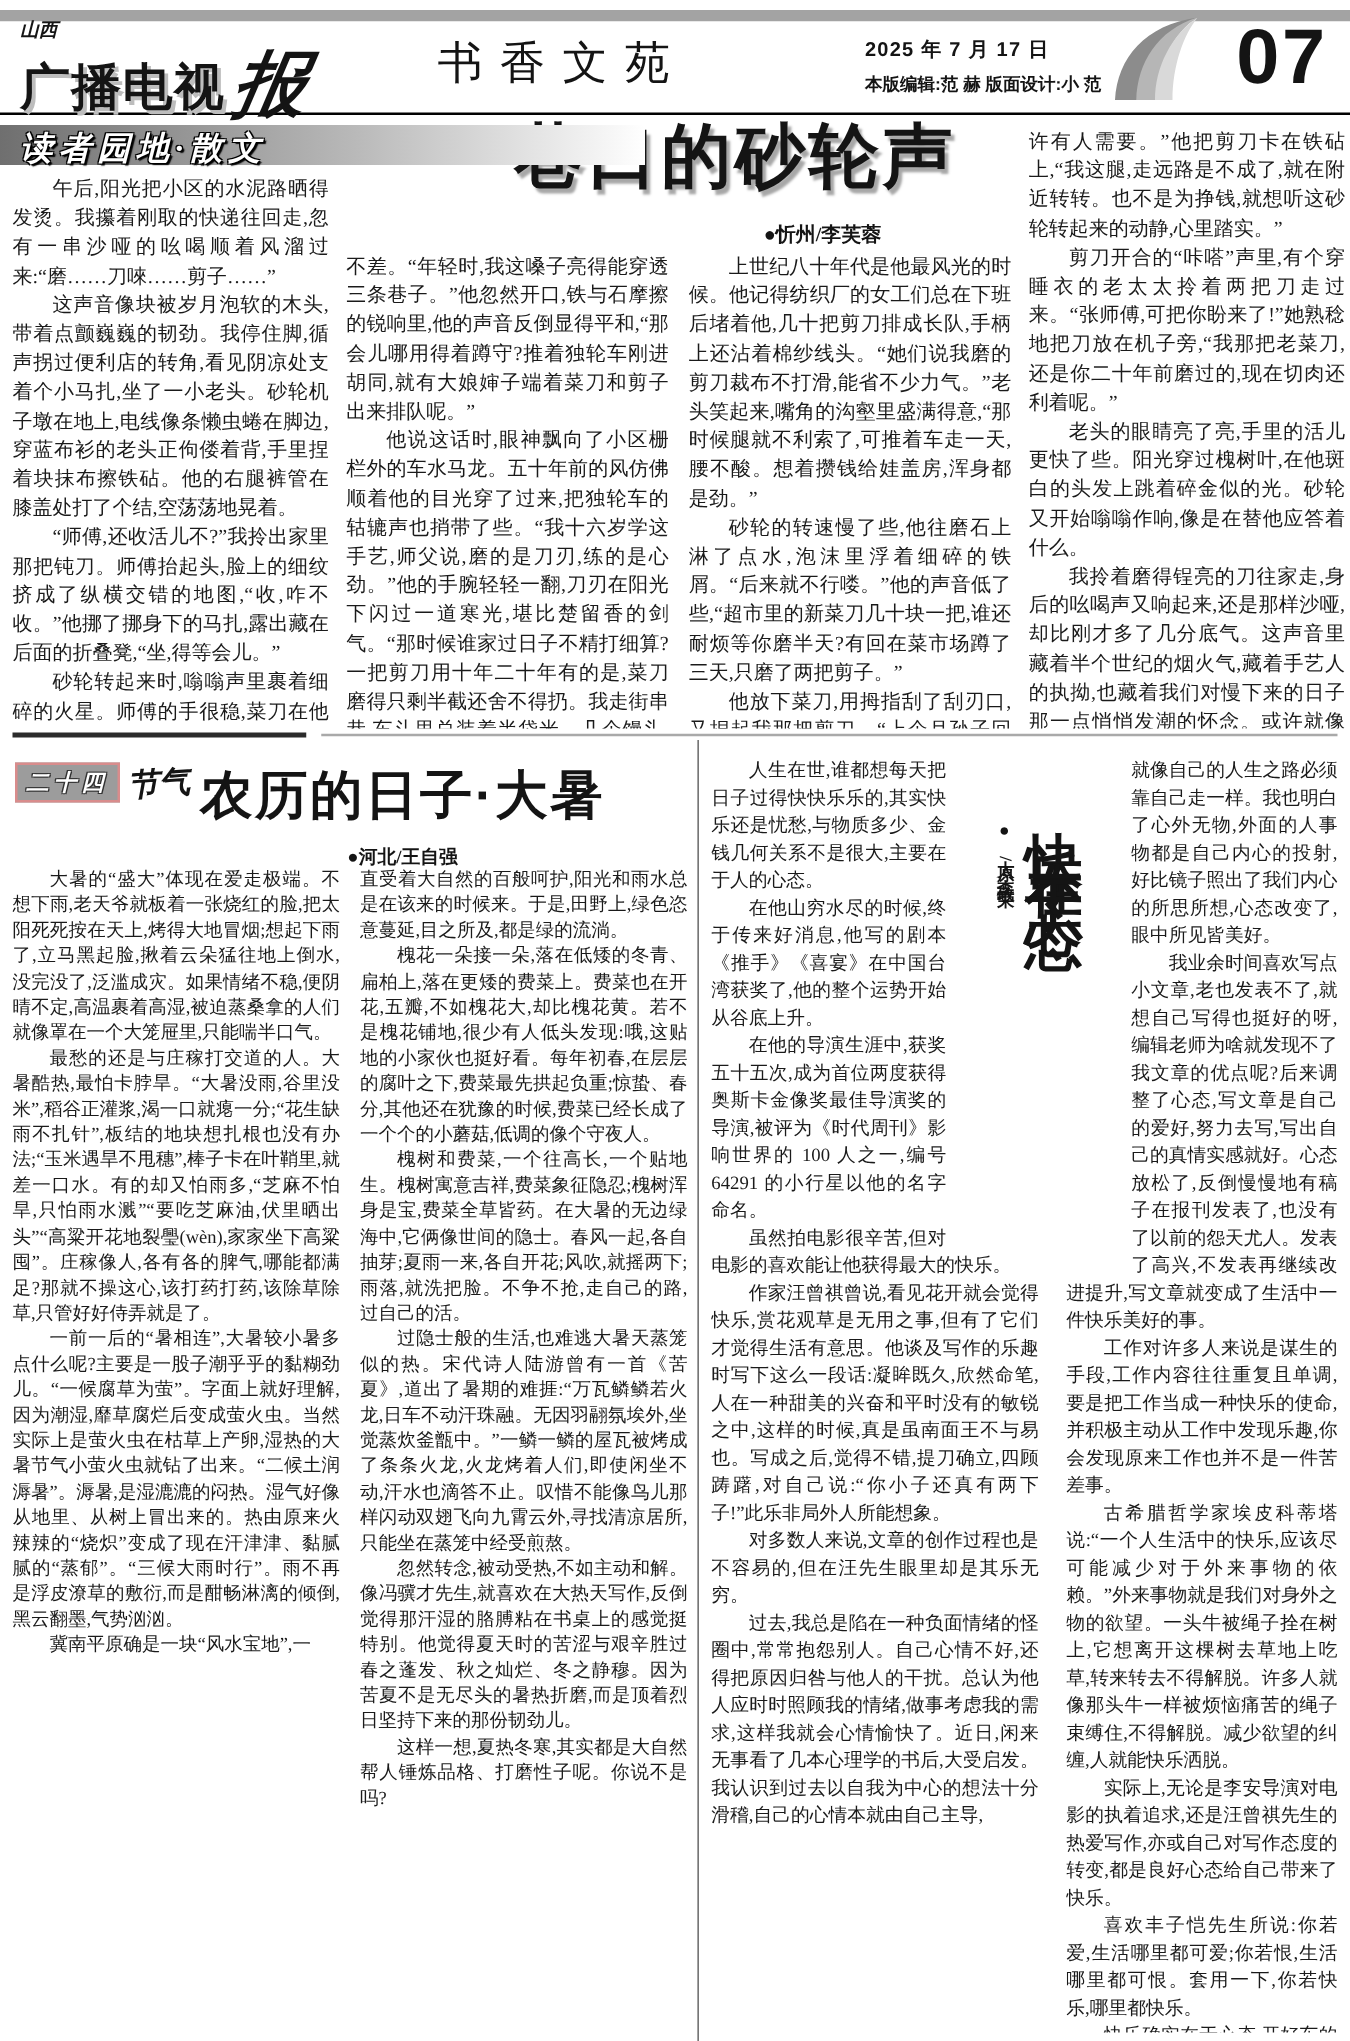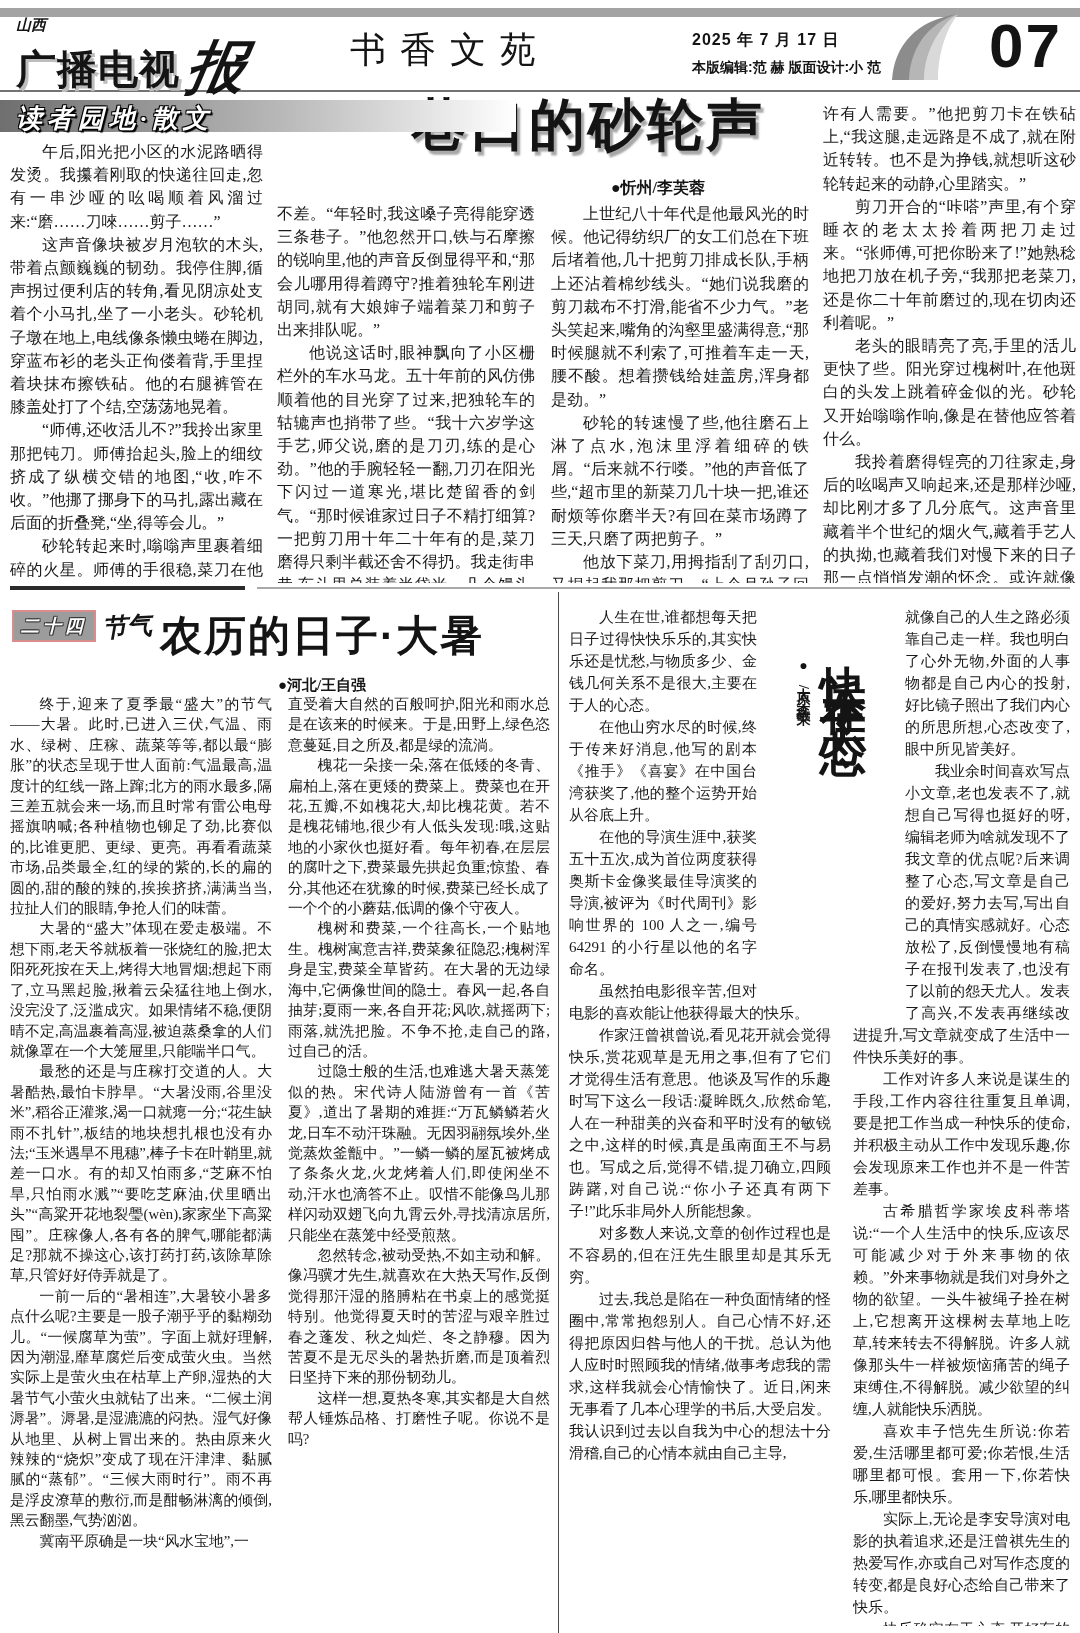--- a/index.html
+++ b/index.html
@@ -1,20 +1,20 @@
 <!DOCTYPE html>
 <html><head>
 <meta charset="utf-8">
 <style>
   * { margin:0; padding:0; box-sizing:border-box; }
   body { background:#e8e8e8; font-family:"Liberation Serif","DejaVu Serif",serif; }
   .page { position:relative; width:1080px; height:1633px; margin:0 auto; background:#fff; color:#141414; overflow:hidden; }
 
   
-  .masthead { position:relative; height:92px; border-bottom:2px solid #737373; }
+  .masthead { position:relative; height:92px; border-bottom:2px solid #000000; }
   .topbar { position:absolute; top:8px; left:0; right:0; height:9px; background:#a3a3a3; }
   .logo { position:absolute; left:16px; top:18px; line-height:1; }
   .logo-region { font-size:15px; font-style:italic; font-weight:bold; display:block; margin-bottom:2px; }
   .logo-main { font-size:40px; font-weight:900; font-family:"Liberation Sans","DejaVu Sans",sans-serif; letter-spacing:1px; text-shadow:3px 3px 0 #bdbdbd; }
   .logo-script { font-size:58px; font-weight:bold; font-style:italic; display:inline-block; transform:skewX(-10deg) translateY(4px); margin-left:4px; }
   .mast-title { position:absolute; left:350px; top:26px; font-size:36px; letter-spacing:14px; font-weight:500; }
   .mast-meta { position:absolute; left:692px; top:30px; font-family:"Liberation Sans","DejaVu Sans",sans-serif; }
   .mast-date { font-size:16px; font-weight:bold; letter-spacing:1px; }
   .mast-editors { font-size:14px; font-weight:bold; margin-top:8px; }
   .swoosh { position:absolute; right:120px; top:14px; }
@@ -147,21 +147,20 @@
       <div class="a2head">
         <div class="badge2">
           <span class="badge2-box">二十四</span>
           <span class="badge2-script">节气</span>
         </div>
         <div class="a2title">农历的日子·大暑</div>
         <div class="a2author">●河北/王自强</div>
       </div>
       <div class="a2cols">
         <div class="col">
-          <p class="para">终于,迎来了夏季最“盛大”的节气——大暑。此时,已进入三伏,气温、雨水、绿树、庄稼、蔬菜等等,都以最“膨胀”的状态呈现于世人面前:气温最高,温度计的红线一路上蹿;北方的雨水最多,隔三差五就会来一场,而且时常有雷公电母摇旗呐喊;各种植物也铆足了劲,比赛似的,比谁更肥、更绿、更亮。再看看蔬菜市场,品类最全,红的绿的紫的,长的扁的圆的,甜的酸的辣的,挨挨挤挤,满满当当,拉扯人们的眼睛,争抢人们的味蕾。</p>
           <p class="para">大暑的“盛大”体现在爱走极端。不想下雨,老天爷就板着一张烧红的脸,把太阳死死按在天上,烤得大地冒烟;想起下雨了,立马黑起脸,揪着云朵猛往地上倒水,没完没了,泛滥成灾。如果情绪不稳,便阴晴不定,高温裹着高湿,被迫蒸桑拿的人们就像罩在一个大笼屉里,只能喘半口气。</p>
           <p class="para">最愁的还是与庄稼打交道的人。大暑酷热,最怕卡脖旱。“大暑没雨,谷里没米”,稻谷正灌浆,渴一口就瘪一分;“花生缺雨不扎针”,板结的地块想扎根也没有办法;“玉米遇旱不甩穗”,棒子卡在叶鞘里,就差一口水。有的却又怕雨多,“芝麻不怕旱,只怕雨水溅”“要吃芝麻油,伏里晒出头”“高粱开花地裂璺(wèn),家家坐下高粱囤”。庄稼像人,各有各的脾气,哪能都满足?那就不操这心,该打药打药,该除草除草,只管好好侍弄就是了。</p>
           <p class="para">一前一后的“暑相连”,大暑较小暑多点什么呢?主要是一股子潮乎乎的黏糊劲儿。“一候腐草为萤”。字面上就好理解,因为潮湿,靡草腐烂后变成萤火虫。当然实际上是萤火虫在枯草上产卵,湿热的大暑节气小萤火虫就钻了出来。“二候土润溽暑”。溽暑,是湿漉漉的闷热。湿气好像从地里、从树上冒出来的。热由原来火辣辣的“烧炽”变成了现在汗津津、黏腻腻的“蒸郁”。“三候大雨时行”。雨不再是浮皮潦草的敷衍,而是酣畅淋漓的倾倒,黑云翻墨,气势汹汹。</p>
           <p class="para">冀南平原确是一块“风水宝地”,一</p>
         </div>
         <div class="col">
           <p class="para cont">直受着大自然的百般呵护,阳光和雨水总是在该来的时候来。于是,田野上,绿色恣意蔓延,目之所及,都是绿的流淌。</p>
           <p class="para">槐花一朵接一朵,落在低矮的冬青、扁柏上,落在更矮的费菜上。费菜也在开花,五瓣,不如槐花大,却比槐花黄。若不是槐花铺地,很少有人低头发现:哦,这贴地的小家伙也挺好看。每年初春,在层层的腐叶之下,费菜最先拱起负重;惊蛰、春分,其他还在犹豫的时候,费菜已经长成了一个个的小蘑菇,低调的像个守夜人。</p>
           <p class="para">槐树和费菜,一个往高长,一个贴地生。槐树寓意吉祥,费菜象征隐忍;槐树浑身是宝,费菜全草皆药。在大暑的无边绿海中,它俩像世间的隐士。春风一起,各自抽芽;夏雨一来,各自开花;风吹,就摇两下;雨落,就洗把脸。不争不抢,走自己的路,过自己的活。</p>
           <p class="para">过隐士般的生活,也难逃大暑天蒸笼似的热。宋代诗人陆游曾有一首《苦夏》,道出了暑期的难捱:“万瓦鳞鳞若火龙,日车不动汗珠融。无因羽翮氛埃外,坐觉蒸炊釜甑中。”一鳞一鳞的屋瓦被烤成了条条火龙,火龙烤着人们,即使闲坐不动,汗水也滴答不止。叹惜不能像鸟儿那样闪动双翅飞向九霄云外,寻找清凉居所,只能坐在蒸笼中经受煎熬。</p>
@@ -186,21 +185,21 @@
           <p class="para">作家汪曾祺曾说,看见花开就会觉得快乐,赏花观草是无用之事,但有了它们才觉得生活有意思。他谈及写作的乐趣时写下这么一段话:凝眸既久,欣然命笔,人在一种甜美的兴奋和平时没有的敏锐之中,这样的时候,真是虽南面王不与易也。写成之后,觉得不错,提刀确立,四顾踌躇,对自己说:“你小子还真有两下子!”此乐非局外人所能想象。</p>
           <p class="para">对多数人来说,文章的创作过程也是不容易的,但在汪先生眼里却是其乐无穷。</p>
           <p class="para">过去,我总是陷在一种负面情绪的怪圈中,常常抱怨别人。自己心情不好,还得把原因归咎与他人的干扰。总认为他人应时时照顾我的情绪,做事考虑我的需求,这样我就会心情愉快了。近日,闲来无事看了几本心理学的书后,大受启发。我认识到过去以自我为中心的想法十分滑稽,自己的心情本就由自己主导,</p>
         </div>
         <div class="a3c2">
           <div class="sp-l"></div>
           <p class="para cont">就像自己的人生之路必须靠自己走一样。我也明白了心外无物,外面的人事物都是自己内心的投射,好比镜子照出了我们内心的所思所想,心态改变了,眼中所见皆美好。</p>
           <p class="para">我业余时间喜欢写点小文章,老也发表不了,就想自己写得也挺好的呀,编辑老师为啥就发现不了我文章的优点呢?后来调整了心态,写文章是自己的爱好,努力去写,写出自己的真情实感就好。心态放松了,反倒慢慢地有稿子在报刊发表了,也没有了以前的怨天尤人。发表了高兴,不发表再继续改进提升,写文章就变成了生活中一件快乐美好的事。</p>
           <p class="para">工作对许多人来说是谋生的手段,工作内容往往重复且单调,要是把工作当成一种快乐的使命,并积极主动从工作中发现乐趣,你会发现原来工作也并不是一件苦差事。</p>
           <p class="para">古希腊哲学家埃皮科蒂塔说:“一个人生活中的快乐,应该尽可能减少对于外来事物的依赖。”外来事物就是我们对身外之物的欲望。一头牛被绳子拴在树上,它想离开这棵树去草地上吃草,转来转去不得解脱。许多人就像那头牛一样被烦恼痛苦的绳子束缚住,不得解脱。减少欲望的纠缠,人就能快乐洒脱。</p>
+          <p class="para">实际上,无论是李安导演对电影的执着追求,还是汪曾祺先生的热爱写作,亦或自己对写作态度的转变,都是良好心态给自己带来了快乐。</p>
           <p class="para">喜欢丰子恺先生所说:你若爱,生活哪里都可爱;你若恨,生活哪里都可恨。套用一下,你若快乐,哪里都快乐。</p>
-          <p class="para">实际上,无论是李安导演对电影的执着追求,还是汪曾祺先生的热爱写作,亦或自己对写作态度的转变,都是良好心态给自己带来了快乐。</p>
           <p class="para">快乐确实在于心态,开好车的人未必快乐,路边守着菜摊叫卖的人也不一定不快乐,随遇而安、自得其乐,快乐在心里。</p>
         </div>
       </div>
     </div>
   </div>
 
 </div>
 
 </body></html>

